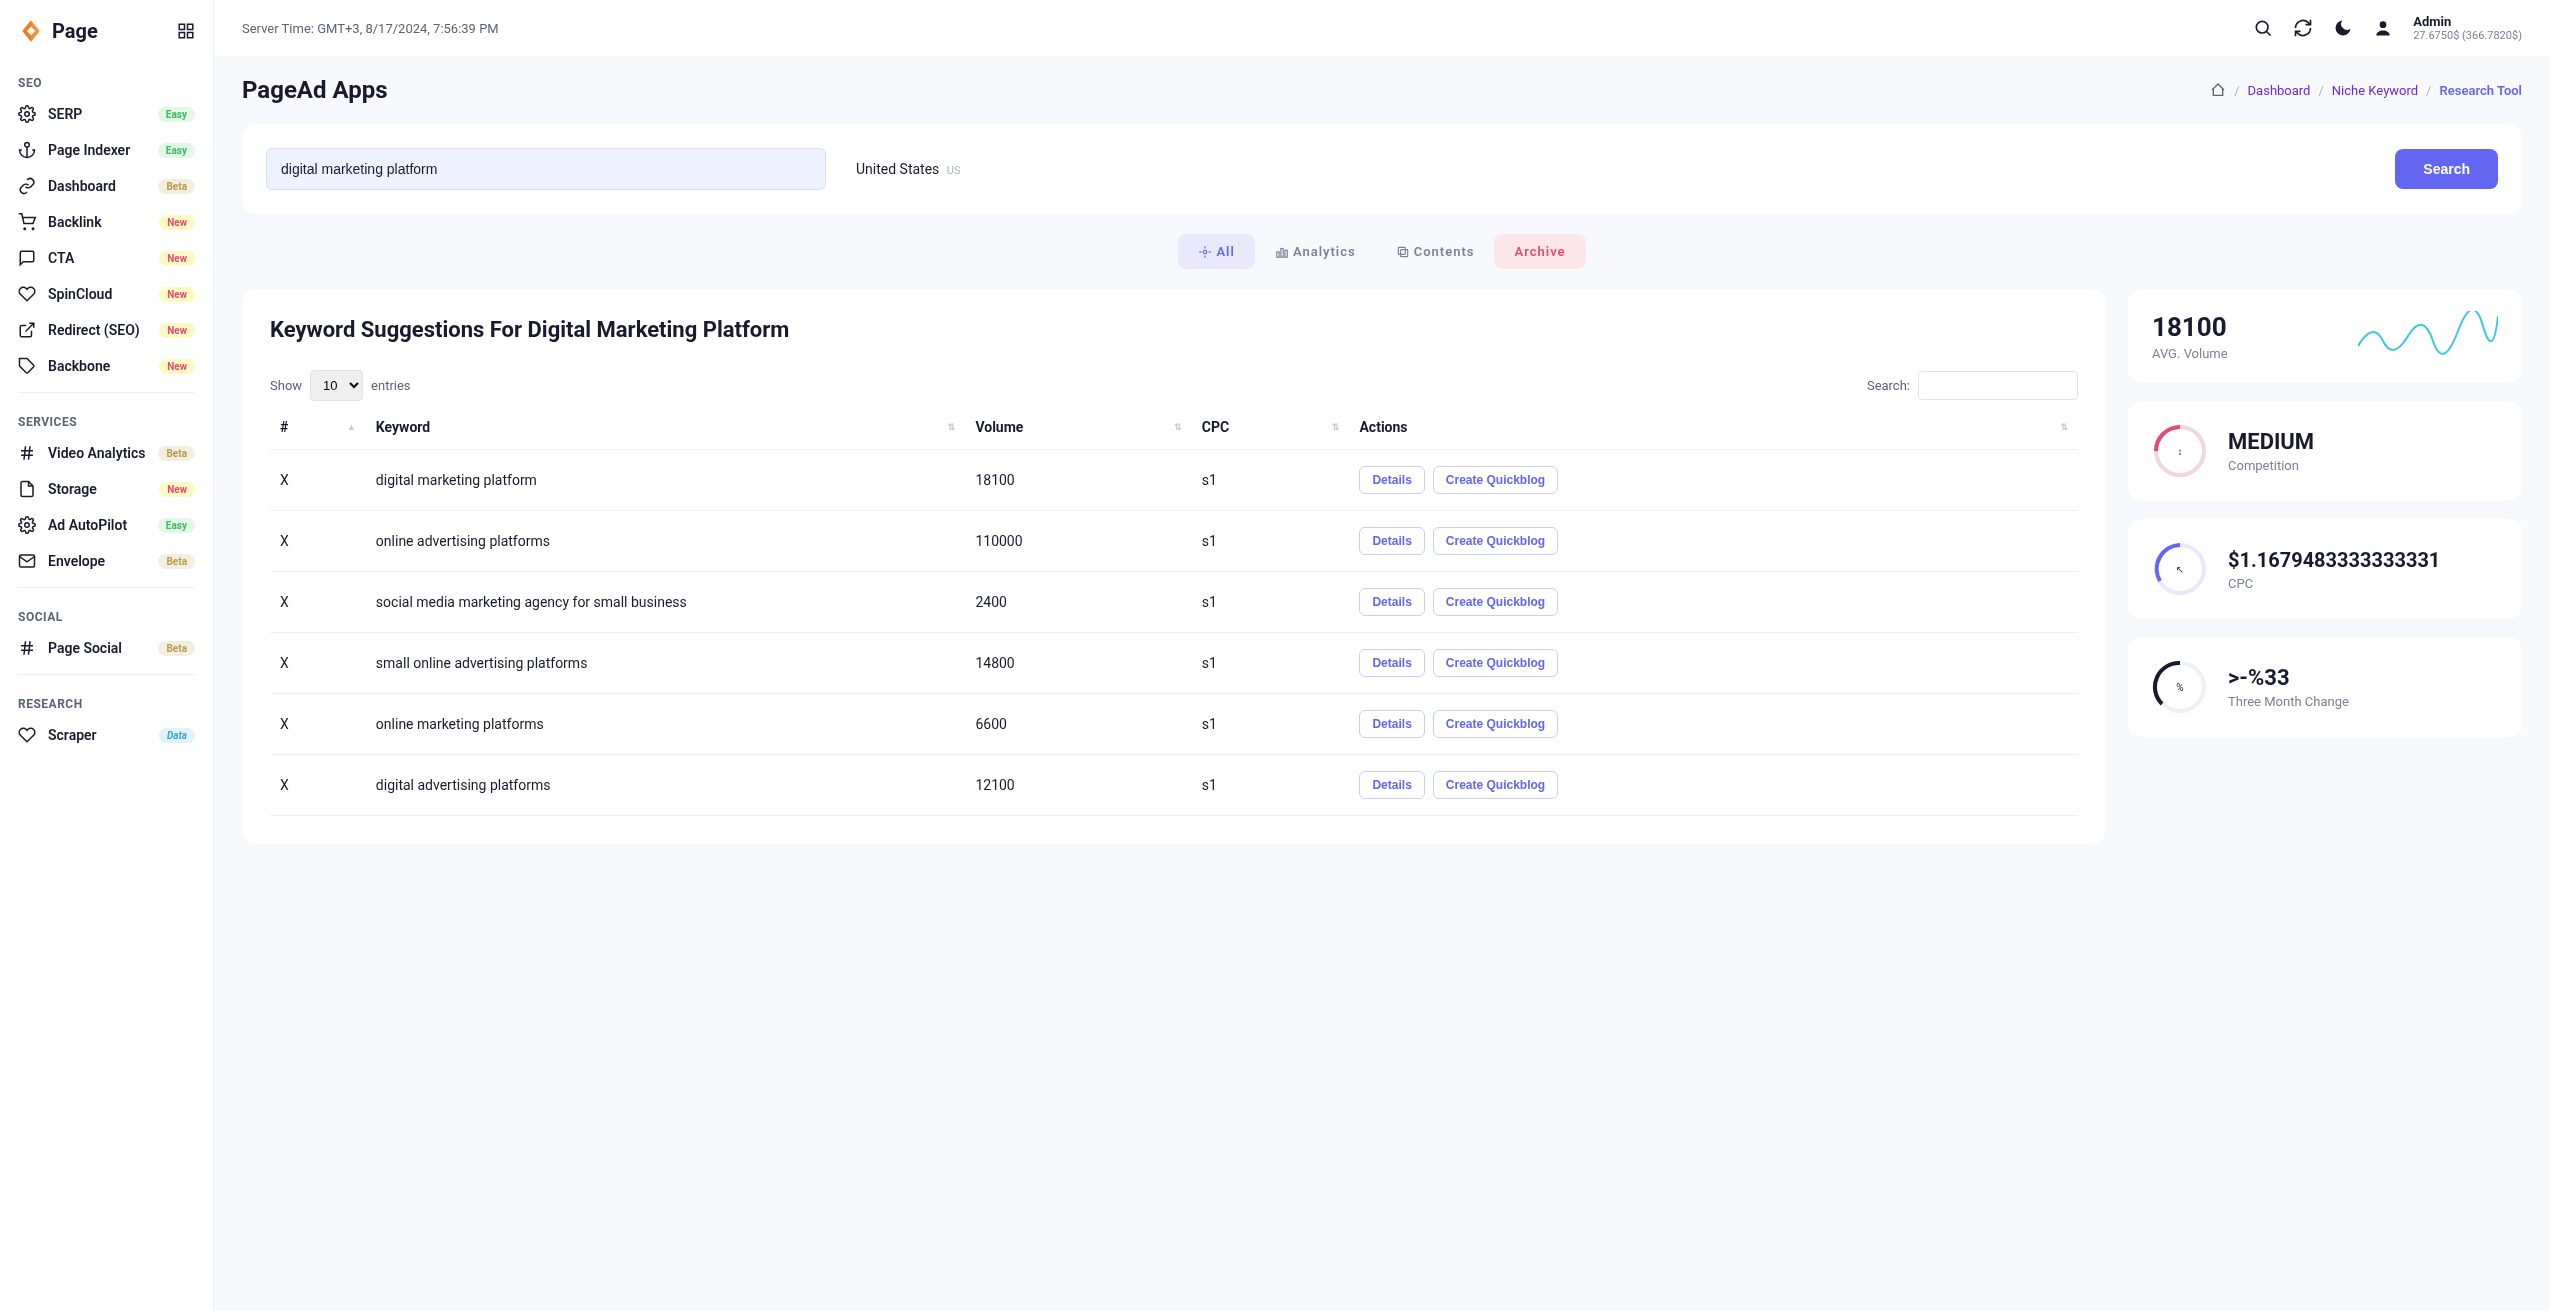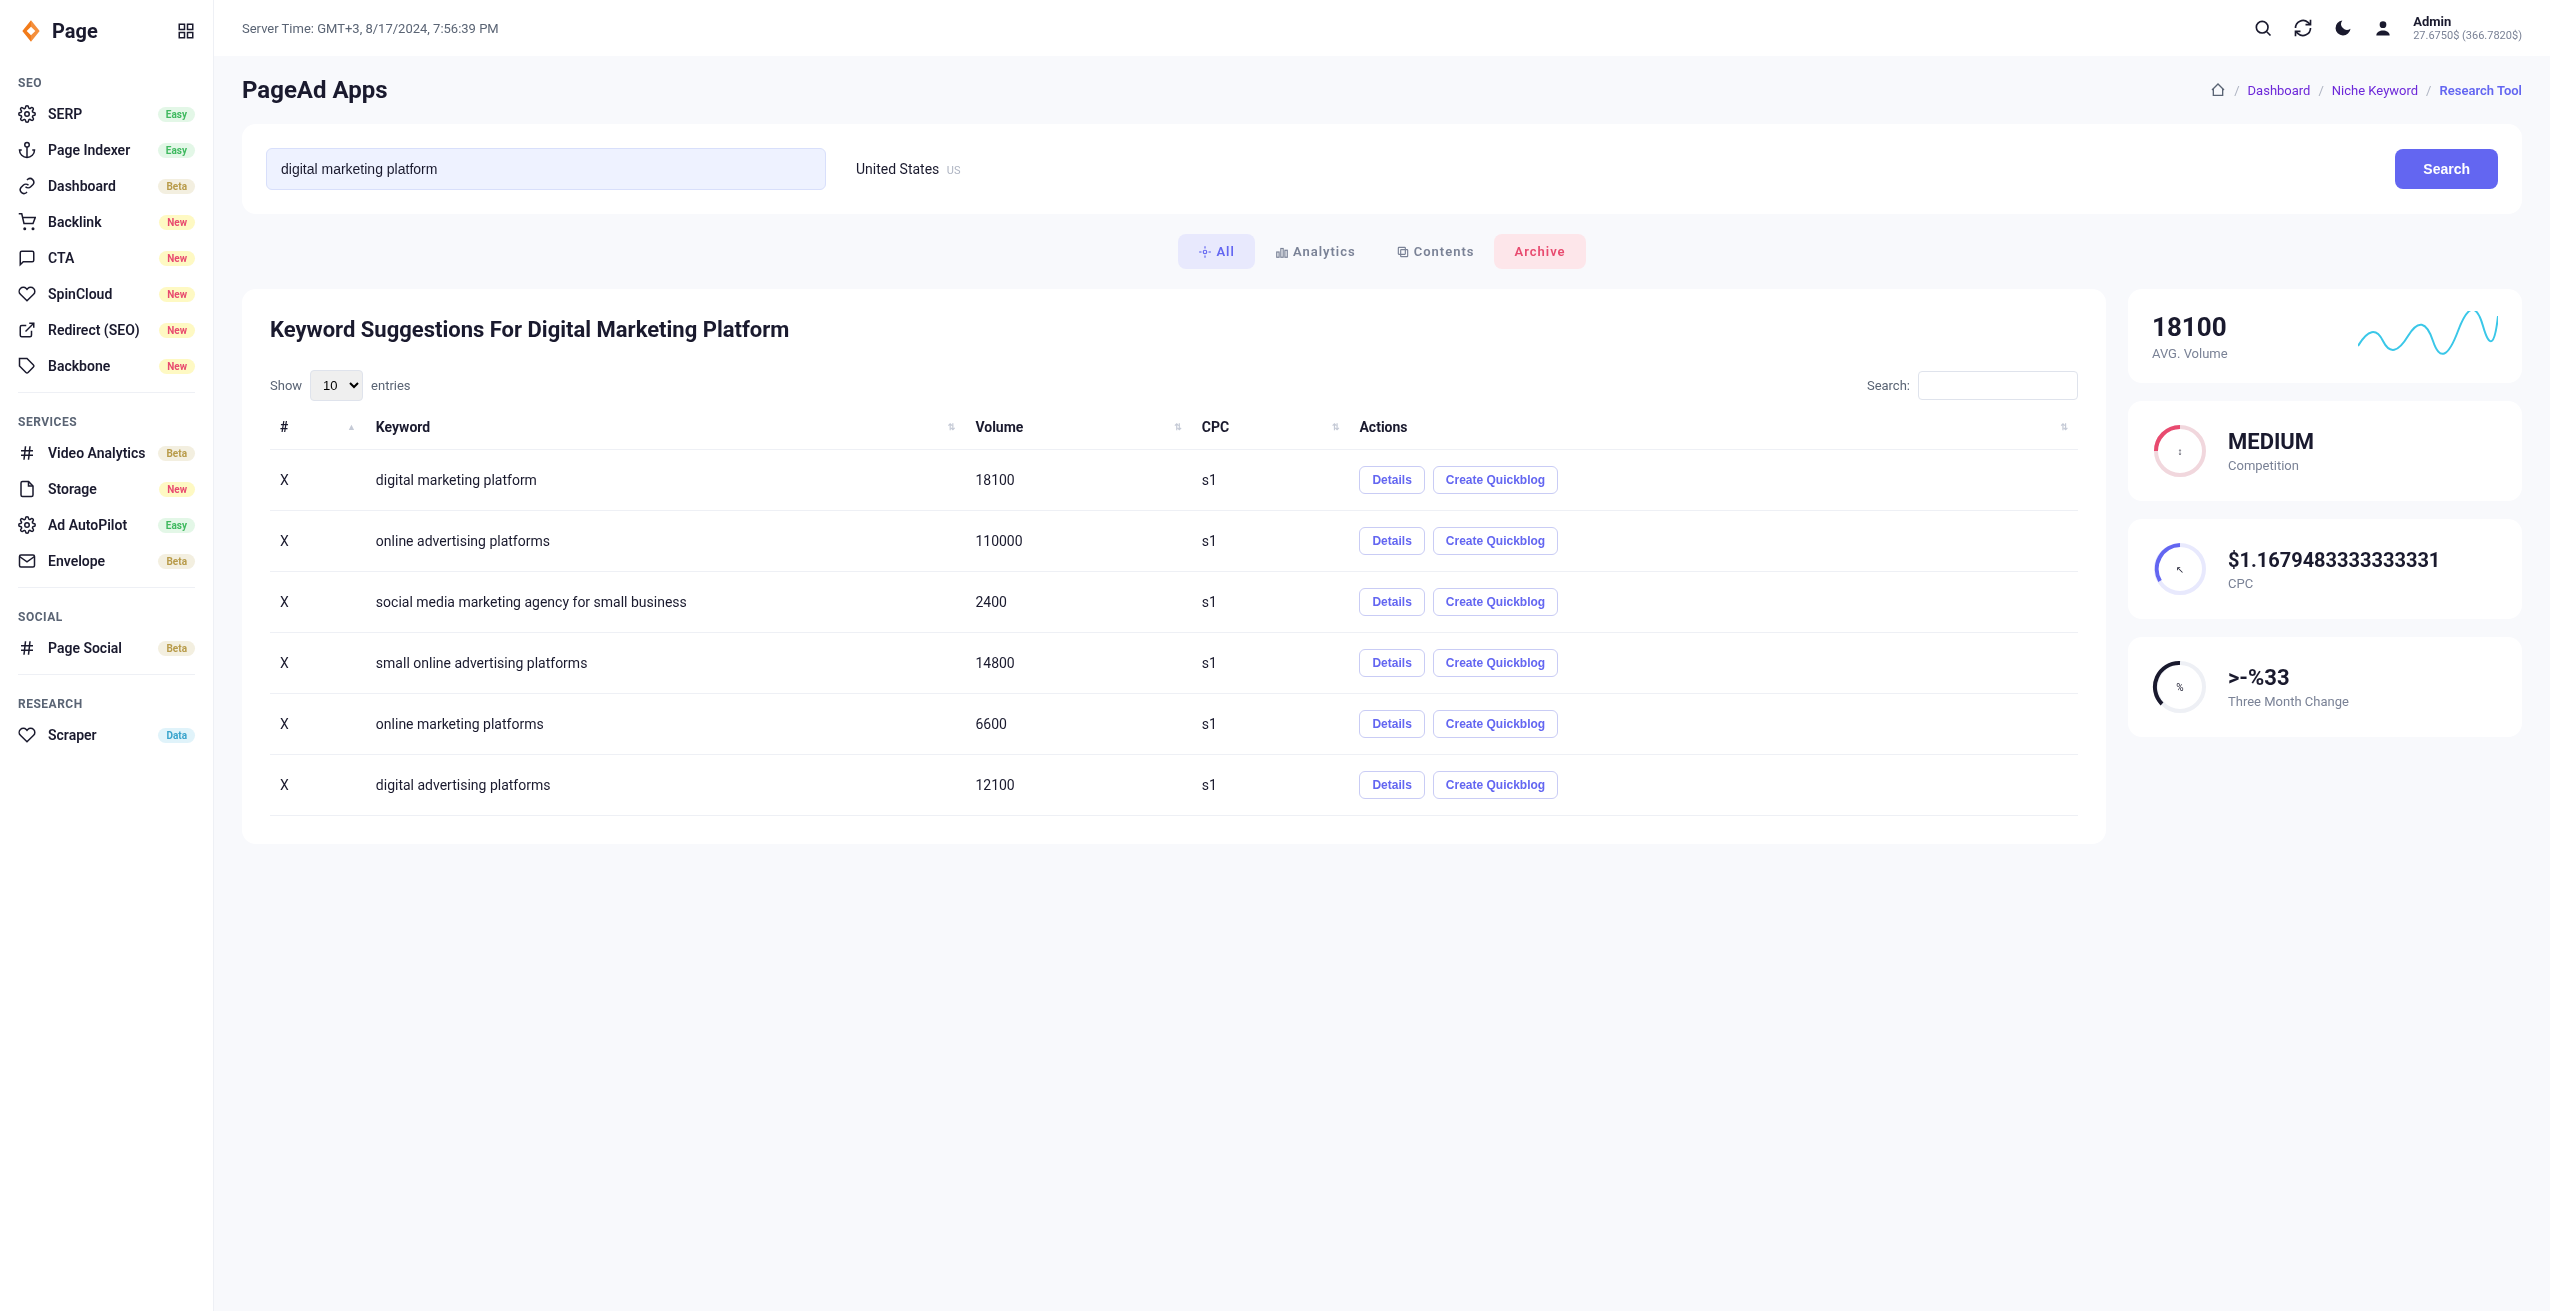--- a/index.html
+++ b/index.html
@@ -13,21 +13,21 @@
 .logo-grid { width: 18px; height: 18px; color: #1a1a2e; }
 .nav-section { padding: 14px 18px 6px; font-size: 12px; font-weight: 700; color: #5a6474; letter-spacing: 0.5px; }
 .nav-item { display: flex; align-items: center; justify-content: space-between; padding: 9px 18px; cursor: pointer; }
 .nav-left { display: flex; align-items: center; gap: 12px; }
 .nav-icon { width: 18px; height: 18px; color: #1a1a2e; flex-shrink: 0; }
 .nav-label { font-size: 14px; font-weight: 600; color: #1a1a2e; }
 .badge { font-size: 10px; font-weight: 700; padding: 2px 8px; border-radius: 10px; }
 .badge-easy { background: #e3f7e7; color: #3fb95f; }
 .badge-beta { background: #f3efe0; color: #b89b4a; }
 .badge-new { background: #fef9c3; color: #e84a6f; }
-.badge-data { background: #e0f3fa; color: #3aa4cc; }
+.badge-data { background: #e0f3fa; color: #3aa4cc; font-style: italic; }
 .nav-divider { border: none; border-top: 1px solid #eef0f5; margin: 8px 18px; }
 .main { flex: 1; display: flex; flex-direction: column; }
 .topbar { background: #fff; padding: 14px 28px; display: flex; align-items: center; justify-content: space-between; }
 .server-time { color: #5a6474; font-size: 13px; }
 .topbar-right { display: flex; align-items: center; gap: 20px; }
 .topbar-icon { width: 20px; height: 20px; color: #1a1a2e; cursor: pointer; }
 .user-block { display: flex; flex-direction: column; align-items: flex-start; }
 .user-name { font-size: 13px; font-weight: 700; }
 .user-balance { font-size: 11px; color: #7a8296; }
 .header-row { display: flex; align-items: center; justify-content: space-between; padding: 20px 28px; }

